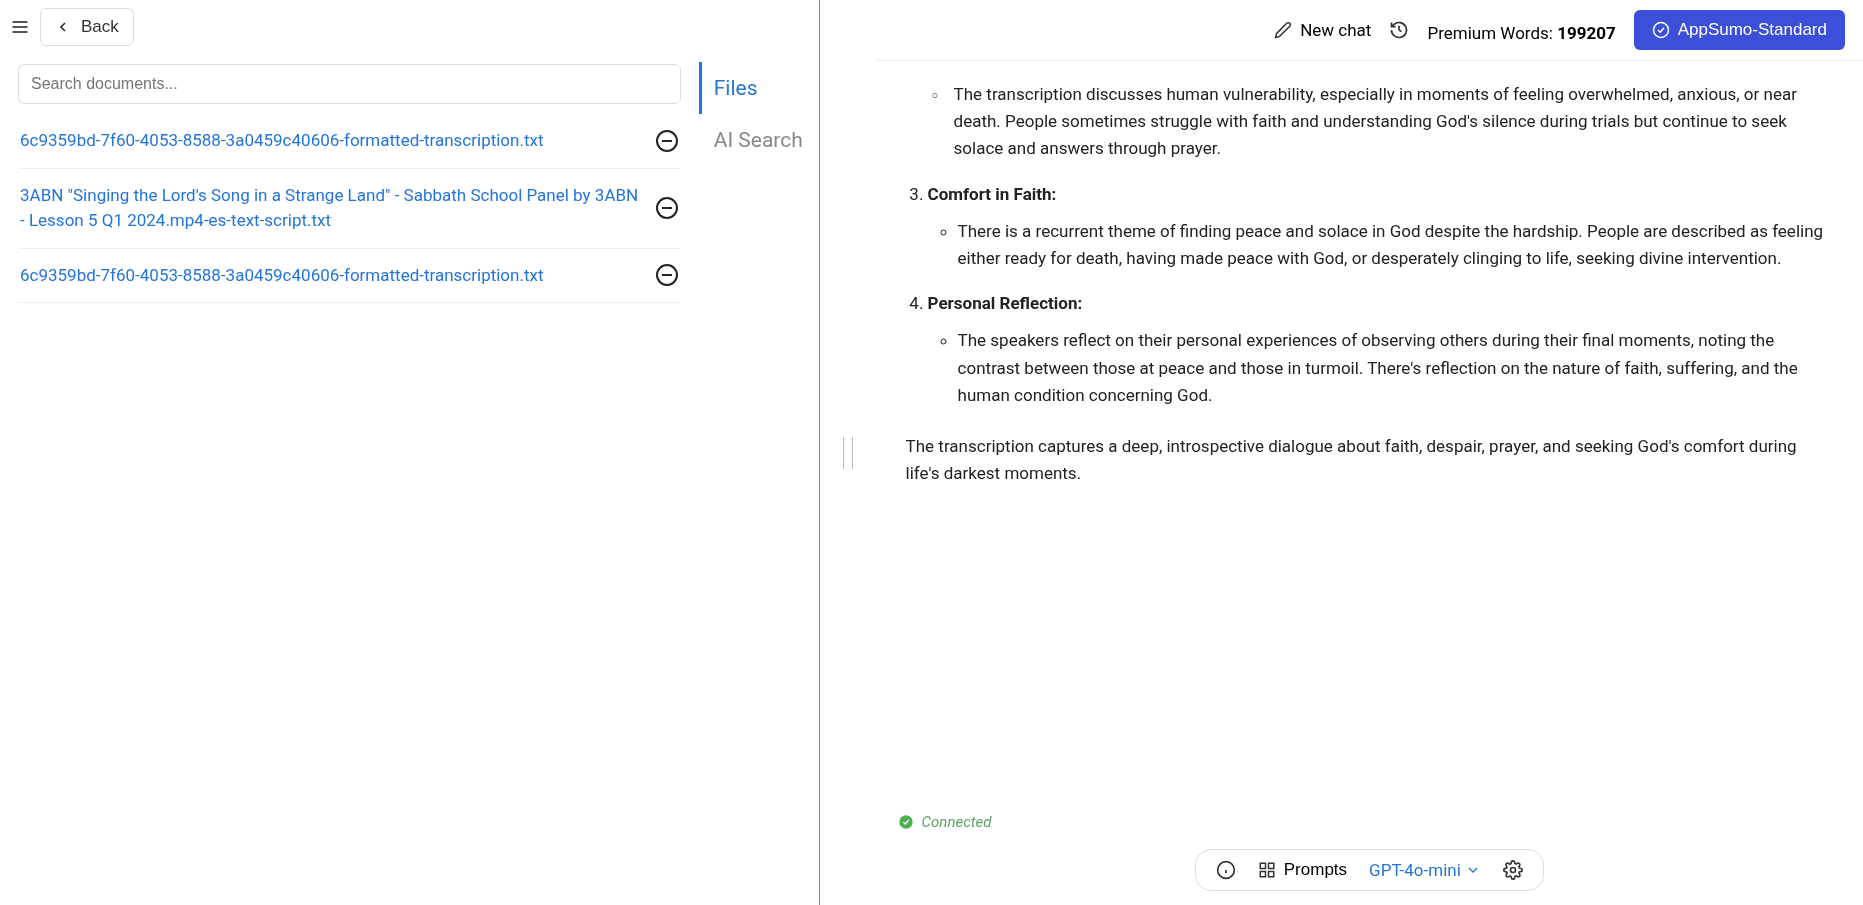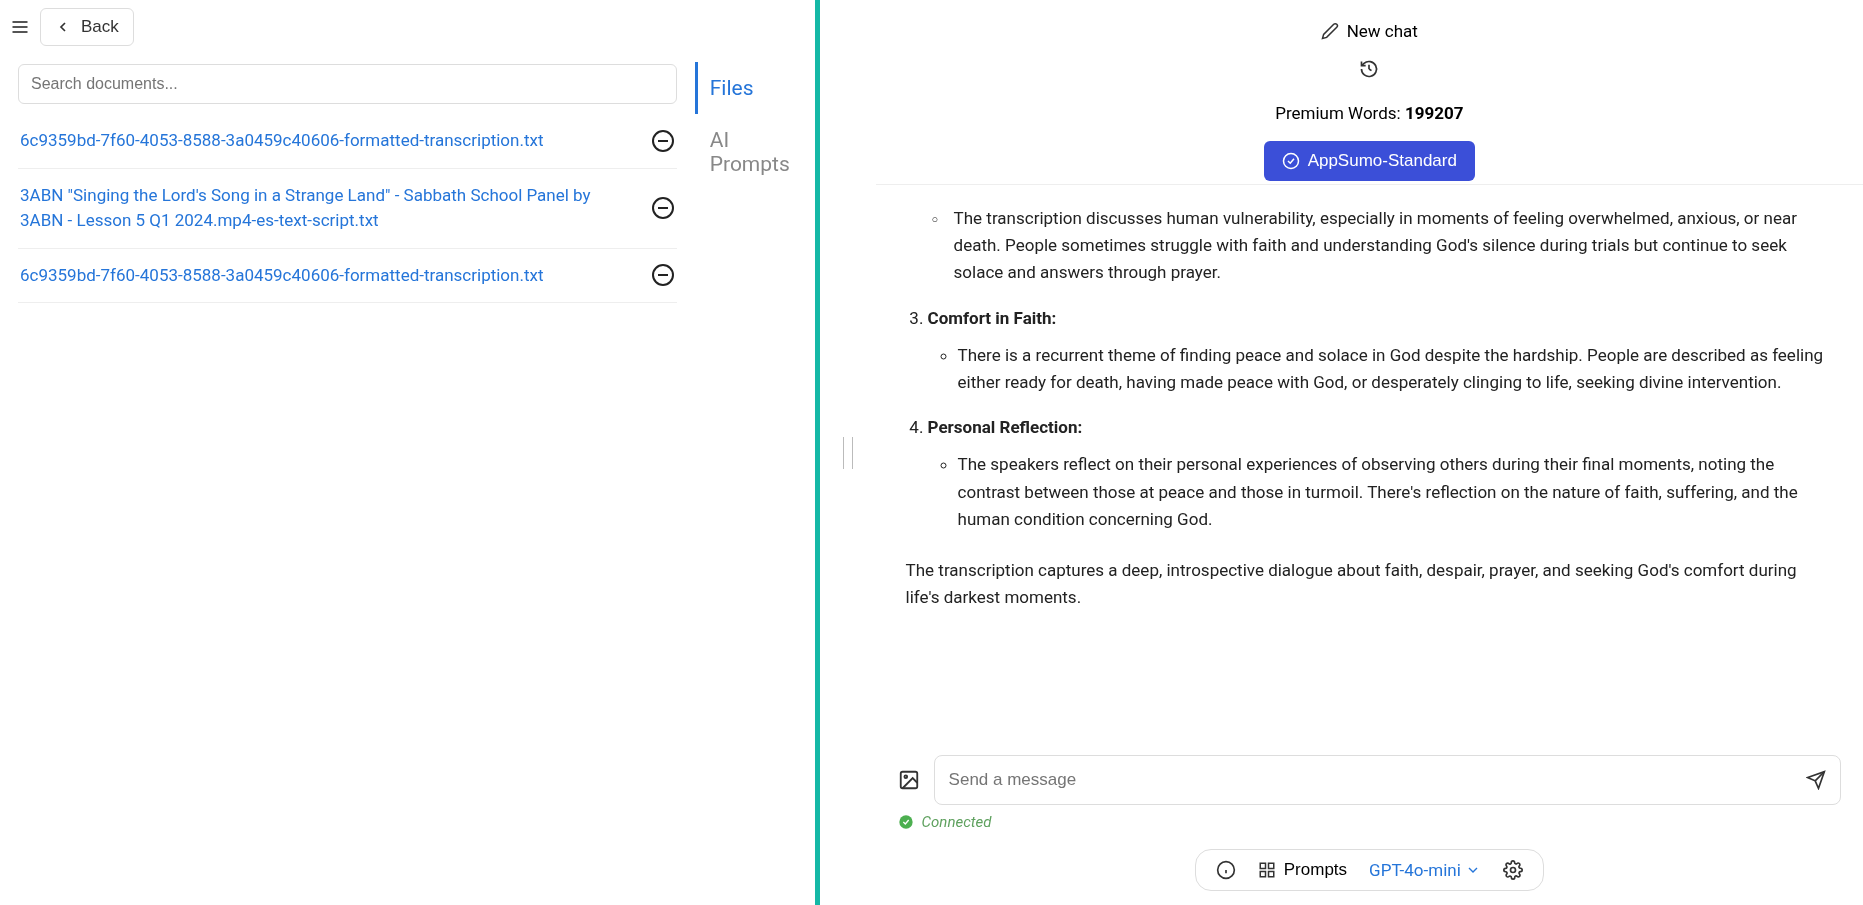--- a/index.html
+++ b/index.html
@@ -1,20 +1,20 @@
 <!DOCTYPE html>
 <html><head>
   <meta charset="utf-8">
   <style>
     * { margin: 0; padding: 0; box-sizing: border-box; }
     body { font-family: -apple-system, BlinkMacSystemFont, "Segoe UI", Roboto, sans-serif; background: #fff; height: 100vh; overflow: hidden; }
     .app { display: flex; height: 100vh; }
 
     
-    .left-pane { width: 44%; display: flex; flex-direction: column; border-right: 5px solid #14b8a6; }
+    .left-pane { width: 44%; display: flex; flex-direction: column; border-right: 1px solid #14b8a6; }
     .left-header { display: flex; align-items: center; padding: 8px 4px; gap: 4px; }
     .menu-btn { background: none; border: none; padding: 6px; cursor: pointer; display: flex; }
     .back-btn { display: flex; align-items: center; gap: 10px; padding: 8px 14px; background: #fff; border: 1px solid #ddd; border-radius: 6px; cursor: pointer; font-size: 17px; color: #333; }
     .left-body { display: flex; flex: 1; }
     .docs-col { flex: 1; padding: 10px 18px; }
     .add-docs-btn { display: flex; align-items: center; gap: 8px; padding: 10px 16px; background: #e91e63; color: #fff; border: none; border-radius: 6px; font-size: 17px; cursor: pointer; margin-bottom: 12px; }
     .search-input { width: 100%; padding: 10px 12px; border: 1px solid #ddd; border-radius: 6px; font-size: 16px; margin-bottom: 10px; }
     .doc-list { }
     .doc-item { display: flex; align-items: center; justify-content: space-between; padding: 14px 2px; border-bottom: 1px solid #eee; }
     .doc-name { color: #2575d9; font-size: 17px; line-height: 1.5; cursor: pointer; flex: 1; padding-right: 14px; }
@@ -22,21 +22,21 @@
     .side-tabs { width: 120px; padding-top: 8px; }
     .side-tab { padding: 14px 12px 14px 12px; font-size: 21px; cursor: pointer; color: #888; border-left: 3px solid transparent; }
     .side-tab.active { color: #2575d9; border-left-color: #2575d9; }
 
     
     .divider { width: 3%; display: flex; align-items: center; justify-content: center; gap: 8px; }
     .divider-bar { width: 1px; height: 32px; background: #bbb; display: inline-block; }
 
     
     .right-pane { flex: 1; display: flex; flex-direction: column; position: relative; }
-    .right-header { display: flex; align-items: center; padding: 3px 18px; gap: 18px; border-bottom: 1px solid #eee; flex-direction: column; }
+    .right-header { display: flex; align-items: center; padding: 10px 18px; gap: 18px; border-bottom: 1px solid #eee; }
     .header-spacer { flex: 1; }
     .new-chat { display: flex; align-items: center; gap: 8px; cursor: pointer; font-size: 17px; }
     .refresh-btn { background: none; border: none; cursor: pointer; display: flex; }
     .premium-words { font-size: 17px; margin-top: 6px; }
     .premium-words strong { font-weight: 700; }
     .plan-btn { display: flex; align-items: center; gap: 8px; padding: 10px 18px; background: #3b4fd8; color: #fff; border: none; border-radius: 6px; font-size: 17px; cursor: pointer; }
 
     .chat-content { flex: 1; overflow-y: auto; padding: 20px 30px 20px 30px; font-size: 17px; line-height: 1.6; color: #222; }
     .chat-content ol { list-style: decimal; padding-left: 22px; }
     .chat-content li.outer { margin-top: 18px; }
@@ -120,21 +120,21 @@
                   <circle cx="12" cy="12" r="10"></circle>
                   <line x1="7" y1="12" x2="17" y2="12"></line>
                 </svg>
             </button>
           </div>
         </div>
       </div>
 
       <div class="side-tabs">
         <div class="side-tab active">Files</div>
-        <div class="side-tab">AI Prompts</div>
+        <div class="side-tab">AI Search</div>
       </div>
     </div>
   </div>
 
   <div class="divider">
     <span class="divider-bar"></span>
       <span class="divider-bar"></span>
   </div>
 
   <div class="right-pane">
@@ -181,38 +181,20 @@
         <li class="outer">
           <b>Personal Reflection:</b>
           <ul class="sub">
               <li>The speakers reflect on their personal experiences of observing others during their final moments, noting the contrast between those at peace and those in turmoil. There's reflection on the nature of faith, suffering, and the human condition concerning God.</li>
             </ul>
         </li>
       </ol>
       <p class="closing">The transcription captures a deep, introspective dialogue about faith, despair, prayer, and seeking God's comfort during life's darkest moments.</p>
     </div>
 
-    <div class="input-row">
-      <button class="image-btn">
-        <svg width="22" height="22" viewBox="0 0 24 24" fill="none" stroke="#333" stroke-width="2">
-            <rect x="3" y="3" width="18" height="18" rx="2"></rect>
-            <circle cx="8.5" cy="8.5" r="1.5"></circle>
-            <path d="M21 15l-5-5L5 21"></path>
-          </svg>
-      </button>
-      <div class="message-box">
-        <input class="message-input" type="text" placeholder="Send a message" style="">
-        <button class="send-btn">
-          <svg width="20" height="20" viewBox="0 0 24 24" fill="none" stroke="#333" stroke-width="2">
-              <line x1="22" y1="2" x2="11" y2="13"></line>
-              <polygon points="22 2 15 22 11 13 2 9 22 2"></polygon>
-            </svg>
-        </button>
-      </div>
-    </div>
 
     <div class="status-row">
       <svg width="16" height="16" viewBox="0 0 24 24" fill="#4caf50">
           <circle cx="12" cy="12" r="10"></circle>
           <polyline points="8 12 11 15 16 9" fill="none" stroke="#fff" stroke-width="2"></polyline>
         </svg>
       <span>Connected</span>
     </div>
 
     <div class="bottom-bar">

